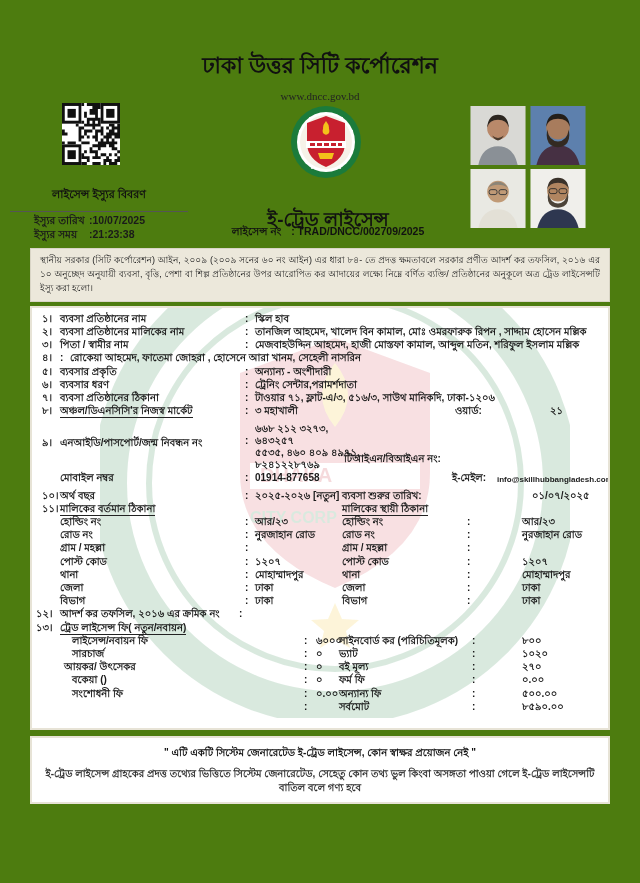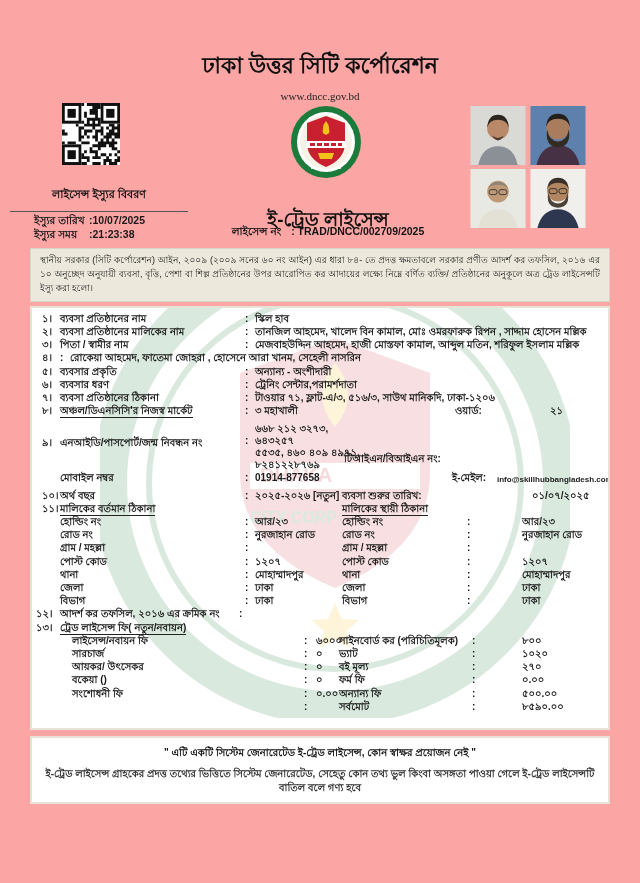--- a/index.html
+++ b/index.html
@@ -1,18 +1,18 @@
 <!DOCTYPE html>
 <html><head>
 <meta charset="utf-8">
 <style>
   * { margin:0; padding:0; box-sizing:border-box; }
   html,body { background:#fff; }
   body { width:640px; height:883px; font-family:"Liberation Sans","DejaVu Sans",sans-serif; color:#1a1a1a; overflow:hidden; }
-  .page { position:relative; width:640px; height:883px; background:#fca5a5; }
+  .page { position:relative; width:640px; height:883px; background:#4d7c0f; }
 
   
   .header-zone { position:relative; width:640px; height:248px; }
   .org-title { position:absolute; top:48px; left:0; width:640px; text-align:center;
                font-size:22px; font-weight:700; color:#111; }
   .website { position:absolute; top:90px; left:0; width:640px; text-align:center;
              font-size:11px; font-family:"Liberation Serif","DejaVu Serif",serif; color:#222; }
 
   .issue-col { position:absolute; left:10px; top:100px; width:178px; }
   .qr-box { position:absolute; left:52px; top:3px; width:58px; height:62px; }
@@ -393,21 +393,21 @@
           <span class="cln"></span>
           <span class="abs" style="left:272px;">:</span>
           <span class="abs" style="left:284px;">০</span>
           <span class="abs" style="left:307px; font-weight:600;">ভ্যাট</span>
           <span class="abs" style="left:440px;">:</span>
           <span class="abs" style="left:490px;">১০২০</span>
         </div>
 
         <div class="row">
           <span class="num" style="visibility:hidden;">১।</span>
-          <span class="lbl" style="flex-basis:244px; margin-left:12px; font-weight:600;">আয়কর/ উৎসেকর</span>
+          <span class="lbl" style="flex-basis:244px; margin-left:4px; font-weight:600;">আয়কর/ উৎসেকর</span>
           <span class="cln"></span>
           <span class="abs" style="left:272px;">:</span>
           <span class="abs" style="left:284px;">০</span>
           <span class="abs" style="left:307px; font-weight:600;">বই মূল্য</span>
           <span class="abs" style="left:440px;">:</span>
           <span class="abs" style="left:490px;">২৭০</span>
         </div>
 
         <div class="row">
           <span class="num" style="visibility:hidden;">১।</span>

